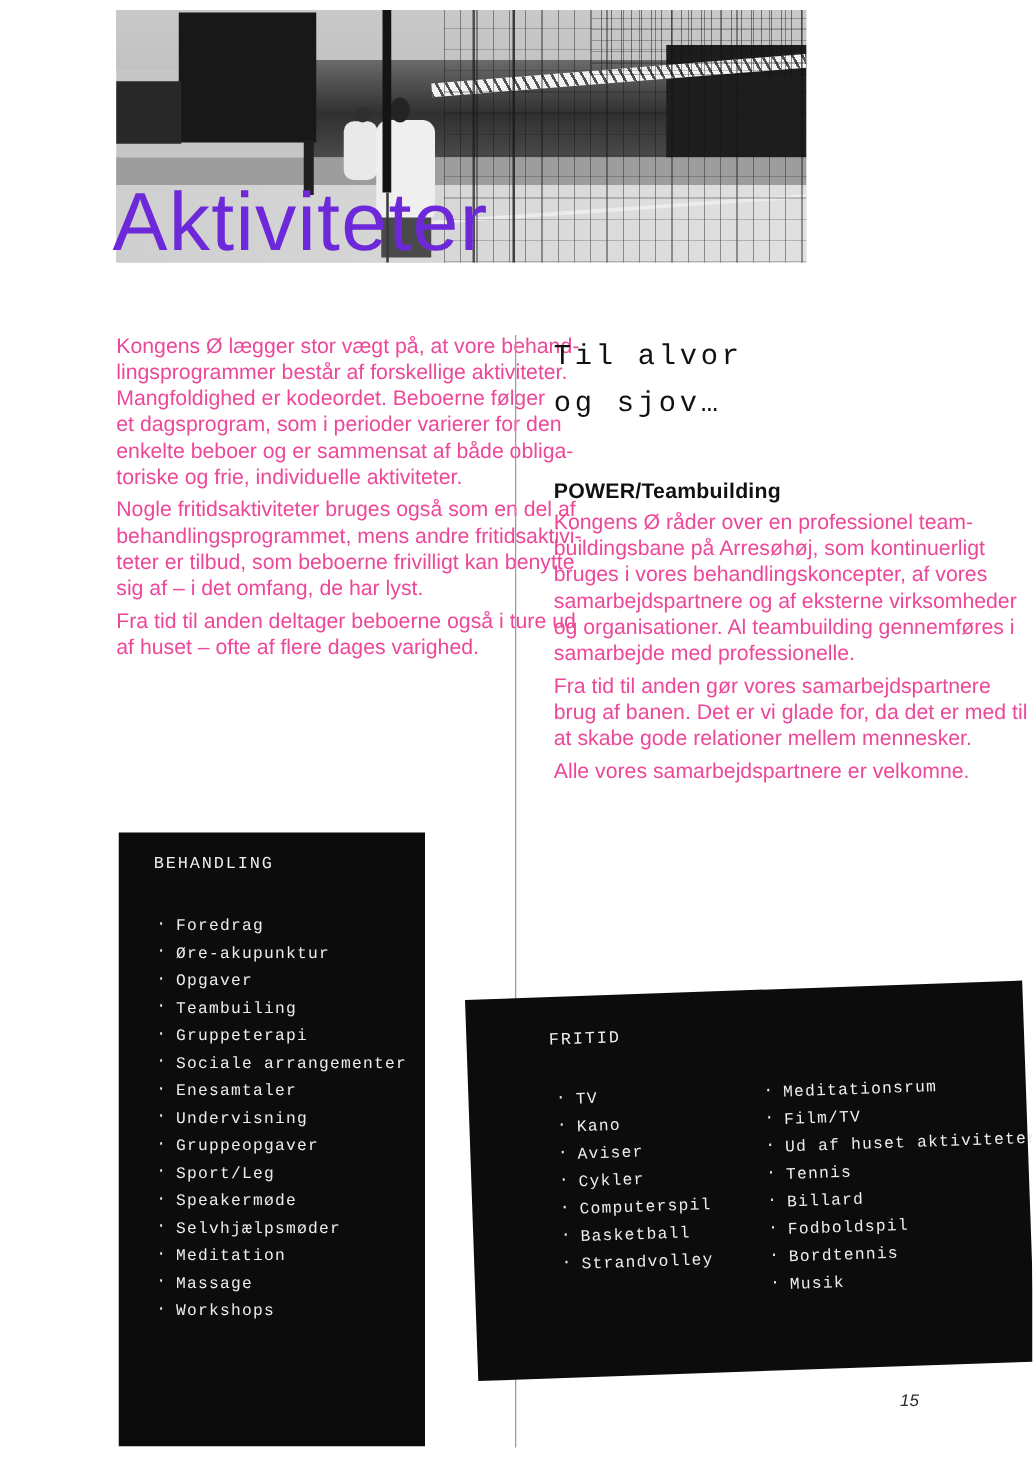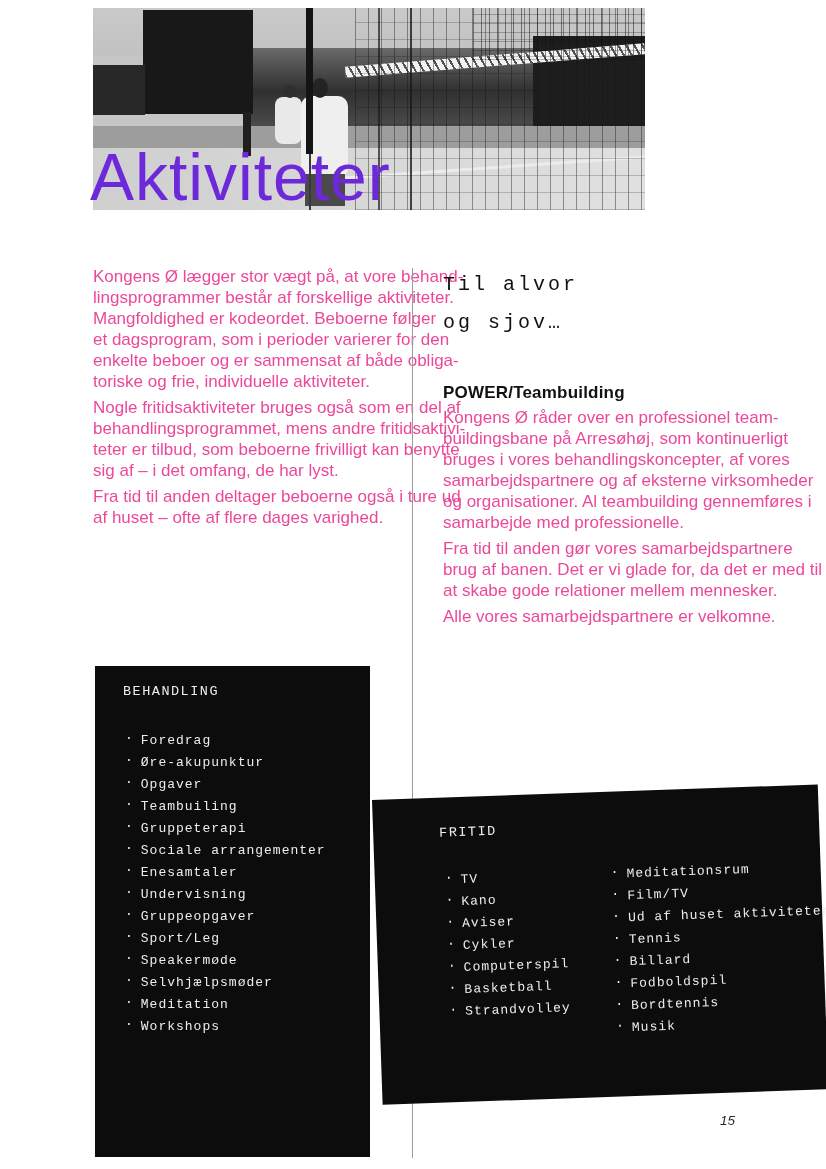--- a/index.html
+++ b/index.html
@@ -42,29 +42,29 @@
 
   
   .title { position:absolute; left:90px; top:144px; margin:0; z-index:5;
            font-size:66px; font-weight:400; letter-spacing:1px; color:#6d28d9; line-height:66px; }
 
   
   .col-left  { position:absolute; left:93px;  top:266px; width:322px; }
   .col-right { position:absolute; left:443px; top:266px; width:330px; }
   .body-p { margin:0 0 5px 0; font-size:17px; line-height:21px; color:#ec4899; white-space:pre; }
   .script-heading { margin:0 0 41px 0; font-family:"Liberation Mono","DejaVu Sans Mono",monospace;
-                    font-weight:400; font-size:20px; line-height:38px; letter-spacing:3px;
+                    font-weight:400; font-size:23px; line-height:38px; letter-spacing:3px;
                     color:#111; white-space:pre; }
   .subheading { margin:0 0 4px 0; font-size:17px; font-weight:700; color:#111; letter-spacing:.2px; }
   .divider { position:absolute; left:412px; top:268px; width:1px; height:890px; background:#9b9b9b; z-index:1; }
 
   
   .box { position:absolute; background:#0c0c0c; color:#ededed; z-index:4;
          font-family:"Liberation Mono","DejaVu Sans Mono",monospace; }
-  .box-behandling { left:95px; top:666px; width:275px; height:491px; }
+  .box-behandling { left:95px; top:666px; width:245px; height:491px; }
   .box-fritid { left:372px; top:800px; width:446px; height:305px; transform:rotate(-2deg); transform-origin:0 0; }
   .box-header { position:absolute; font-size:13.5px; letter-spacing:1.5px; font-weight:400; }
   .box-behandling .box-header { left:28px; top:18px; }
   .box-fritid .box-header { left:66px; top:28px; }
   ul.box-list { list-style:none; margin:0; padding:0; position:absolute; }
   .box-behandling .box-list { left:30px; top:64px; }
   .fritid-col-left  { left:70px;  top:72px; }
   .fritid-col-right { left:236px; top:72px; }
   .box-item { font-size:13px; letter-spacing:1px; line-height:22px; white-space:nowrap; }
   .bullet { display:inline-block; margin-right:7px; position:relative; top:-2px; }
@@ -167,20 +167,21 @@
         <li class="box-item"><span class="bullet">·</span><span class="item-label">Gruppeopgaver</span></li>
 
         <li class="box-item"><span class="bullet">·</span><span class="item-label">Sport/Leg</span></li>
 
         <li class="box-item"><span class="bullet">·</span><span class="item-label">Speakermøde</span></li>
 
         <li class="box-item"><span class="bullet">·</span><span class="item-label">Selvhjælpsmøder</span></li>
 
         <li class="box-item"><span class="bullet">·</span><span class="item-label">Meditation</span></li>
 
+        <li class="box-item"><span class="bullet">·</span><span class="item-label">Massage</span></li>
 
         <li class="box-item"><span class="bullet">·</span><span class="item-label">Workshops</span></li>
       </ul>
   </div>
 
   <div class="box box-fritid">
     <div class="box-header">FRITID</div>
     <ul class="box-list fritid-col-left">
 
         <li class="box-item"><span class="bullet">·</span><span class="item-label">TV</span></li>

